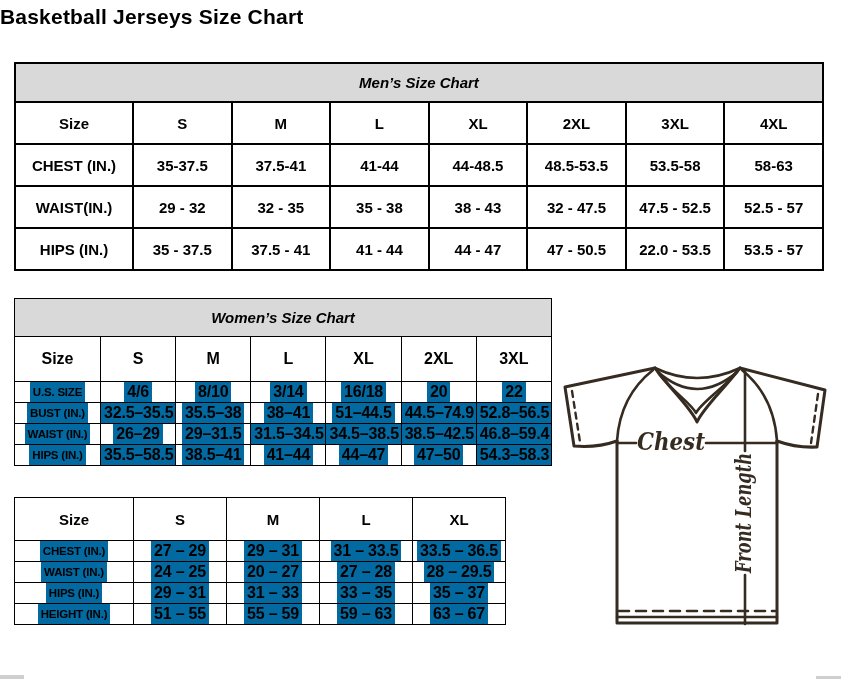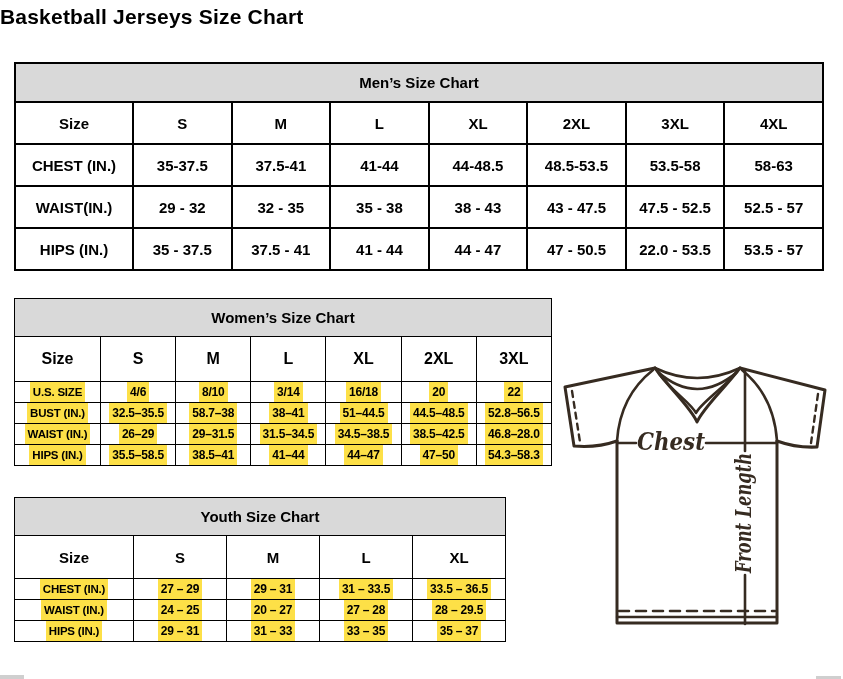--- a/index.html
+++ b/index.html
@@ -10,39 +10,39 @@
   }
   .page-title{
     position:absolute;top:5px;left:0;width:826px;
     font-size:21px;font-weight:bold;letter-spacing:.2px;
   }
   table.tbl{position:absolute;border-collapse:collapse;table-layout:fixed;background:#fff;}
   .tbl td{
     border:2px solid #000;text-align:center;vertical-align:middle;
     font-weight:bold;padding:0;white-space:nowrap;overflow:hidden;
   }
-  .tbl .title-row td{background:#d9d9d9;font-size:15px;height:37px;}
+  .tbl .title-row td{background:#d9d9d9;font-size:15px;height:37px;font-style:italic;}
   
   #men-table{left:14px;top:62px;width:810px;}
   #men-table .header-row td{height:40px;font-size:15px;}
   #men-table .data-row td{height:40px;font-size:15px;}
   
   #women-table{left:14px;top:298px;width:538px;}
   #women-table td{border-width:1.5px;}
   #women-table .header-row td{height:44px;font-size:16px;}
-  #women-table .data-row td{height:20px;font-size:12px;letter-spacing:-.2px;}
+  #women-table .data-row td{height:20px;font-size:16px;letter-spacing:-.2px;}
   #women-table .data-row .label-col{font-size:11.5px;}
   
   #youth-table{left:14px;top:497px;width:492px;}
   #youth-table td{border-width:1.5px;}
   #youth-table .header-row td{height:42px;font-size:15px;}
-  #youth-table .data-row td{height:20px;font-size:12px;letter-spacing:-.2px;}
+  #youth-table .data-row td{height:20px;font-size:16px;letter-spacing:-.2px;}
   #youth-table .data-row .label-col{font-size:11.5px;}
   
-  .striped .data-row span{background:#fde047;padding:16px 3px;}
+  .striped .data-row span{background:#0369a1;padding:16px 3px;}
   
   .jersey{position:absolute;left:553px;top:358px;}
   .jersey text{
     font-family:"DejaVu Serif","Liberation Serif",serif;
     font-style:italic;font-weight:bold;
   }
   
   .frag{position:absolute;background:#cfcfcf;}
   #frag-left{left:0;top:675px;width:24px;height:4px;}
   #frag-right{left:816px;top:676px;width:25px;height:3px;}
@@ -86,21 +86,21 @@
         <td class="value-col"><span>48.5-53.5</span></td>
         <td class="value-col"><span>53.5-58</span></td>
         <td class="value-col"><span>58-63</span></td>
       </tr>
       <tr class="data-row">
         <td class="label-col"><span>WAIST(IN.)</span></td>
         <td class="value-col"><span>29 - 32</span></td>
         <td class="value-col"><span>32 - 35</span></td>
         <td class="value-col"><span>35 - 38</span></td>
         <td class="value-col"><span>38 - 43</span></td>
-        <td class="value-col"><span>43 - 47.5</span></td>
+        <td class="value-col"><span>32 - 47.5</span></td>
         <td class="value-col"><span>47.5 - 52.5</span></td>
         <td class="value-col"><span>52.5 - 57</span></td>
       </tr>
       <tr class="data-row">
         <td class="label-col"><span>HIPS (IN.)</span></td>
         <td class="value-col"><span>35 - 37.5</span></td>
         <td class="value-col"><span>37.5 - 41</span></td>
         <td class="value-col"><span>41 - 44</span></td>
         <td class="value-col"><span>44 - 47</span></td>
         <td class="value-col"><span>47 - 50.5</span></td>
@@ -137,34 +137,34 @@
         <td class="value-col"><span>4/6</span></td>
         <td class="value-col"><span>8/10</span></td>
         <td class="value-col"><span>3/14</span></td>
         <td class="value-col"><span>16/18</span></td>
         <td class="value-col"><span>20</span></td>
         <td class="value-col"><span>22</span></td>
       </tr>
       <tr class="data-row">
         <td class="label-col"><span>BUST (IN.)</span></td>
         <td class="value-col"><span>32.5–35.5</span></td>
-        <td class="value-col"><span>58.7–38</span></td>
+        <td class="value-col"><span>35.5–38</span></td>
         <td class="value-col"><span>38–41</span></td>
         <td class="value-col"><span>51–44.5</span></td>
-        <td class="value-col"><span>44.5–48.5</span></td>
+        <td class="value-col"><span>44.5–74.9</span></td>
         <td class="value-col"><span>52.8–56.5</span></td>
       </tr>
       <tr class="data-row">
         <td class="label-col"><span>WAIST (IN.)</span></td>
         <td class="value-col"><span>26–29</span></td>
         <td class="value-col"><span>29–31.5</span></td>
         <td class="value-col"><span>31.5–34.5</span></td>
         <td class="value-col"><span>34.5–38.5</span></td>
         <td class="value-col"><span>38.5–42.5</span></td>
-        <td class="value-col"><span>46.8–28.0</span></td>
+        <td class="value-col"><span>46.8–59.4</span></td>
       </tr>
       <tr class="data-row">
         <td class="label-col"><span>HIPS (IN.)</span></td>
         <td class="value-col"><span>35.5–58.5</span></td>
         <td class="value-col"><span>38.5–41</span></td>
         <td class="value-col"><span>41–44</span></td>
         <td class="value-col"><span>44–47</span></td>
         <td class="value-col"><span>47–50</span></td>
         <td class="value-col"><span>54.3–58.3</span></td>
       </tr>
@@ -172,23 +172,20 @@
   </table>
 <table class="tbl striped" id="youth-table">
     <colgroup>
       <col style="width: 119px;">
       <col>
       <col>
       <col>
       <col>
     </colgroup>
     <tbody>
-      <tr class="title-row">
-        <td class="title-cell" colspan="5">Youth Size Chart</td>
-      </tr>
       <tr class="header-row">
         <td class="label-col">Size</td>
         <td class="size-col">S</td>
         <td class="size-col">M</td>
         <td class="size-col">L</td>
         <td class="size-col">XL</td>
       </tr>
       <tr class="data-row">
         <td class="label-col"><span>CHEST (IN.)</span></td>
         <td class="value-col"><span>27 – 29</span></td>
@@ -203,20 +200,27 @@
         <td class="value-col"><span>27 – 28</span></td>
         <td class="value-col"><span>28 – 29.5</span></td>
       </tr>
       <tr class="data-row">
         <td class="label-col"><span>HIPS (IN.)</span></td>
         <td class="value-col"><span>29 – 31</span></td>
         <td class="value-col"><span>31 – 33</span></td>
         <td class="value-col"><span>33 – 35</span></td>
         <td class="value-col"><span>35 – 37</span></td>
       </tr>
+      <tr class="data-row">
+        <td class="label-col"><span>HEIGHT (IN.)</span></td>
+        <td class="value-col"><span>51 – 55</span></td>
+        <td class="value-col"><span>55 – 59</span></td>
+        <td class="value-col"><span>59 – 63</span></td>
+        <td class="value-col"><span>63 – 67</span></td>
+      </tr>
     </tbody>
   </table>
 
 <svg class="jersey" width="290" height="270" viewBox="0 0 290 270">
   <g fill="none" stroke-linecap="round" stroke-linejoin="round" stroke="#362b21">
 
     <path d="M102,10 L12,29 L21,88 Q44,90 64,83" stroke-width="3"></path>
     <path d="M19,33 L27,84" stroke-width="2.4" stroke-dasharray="6,5"></path>
 
     <path d="M187,10 L272,32 L264,89 Q243,90 224,83" stroke-width="3"></path>

